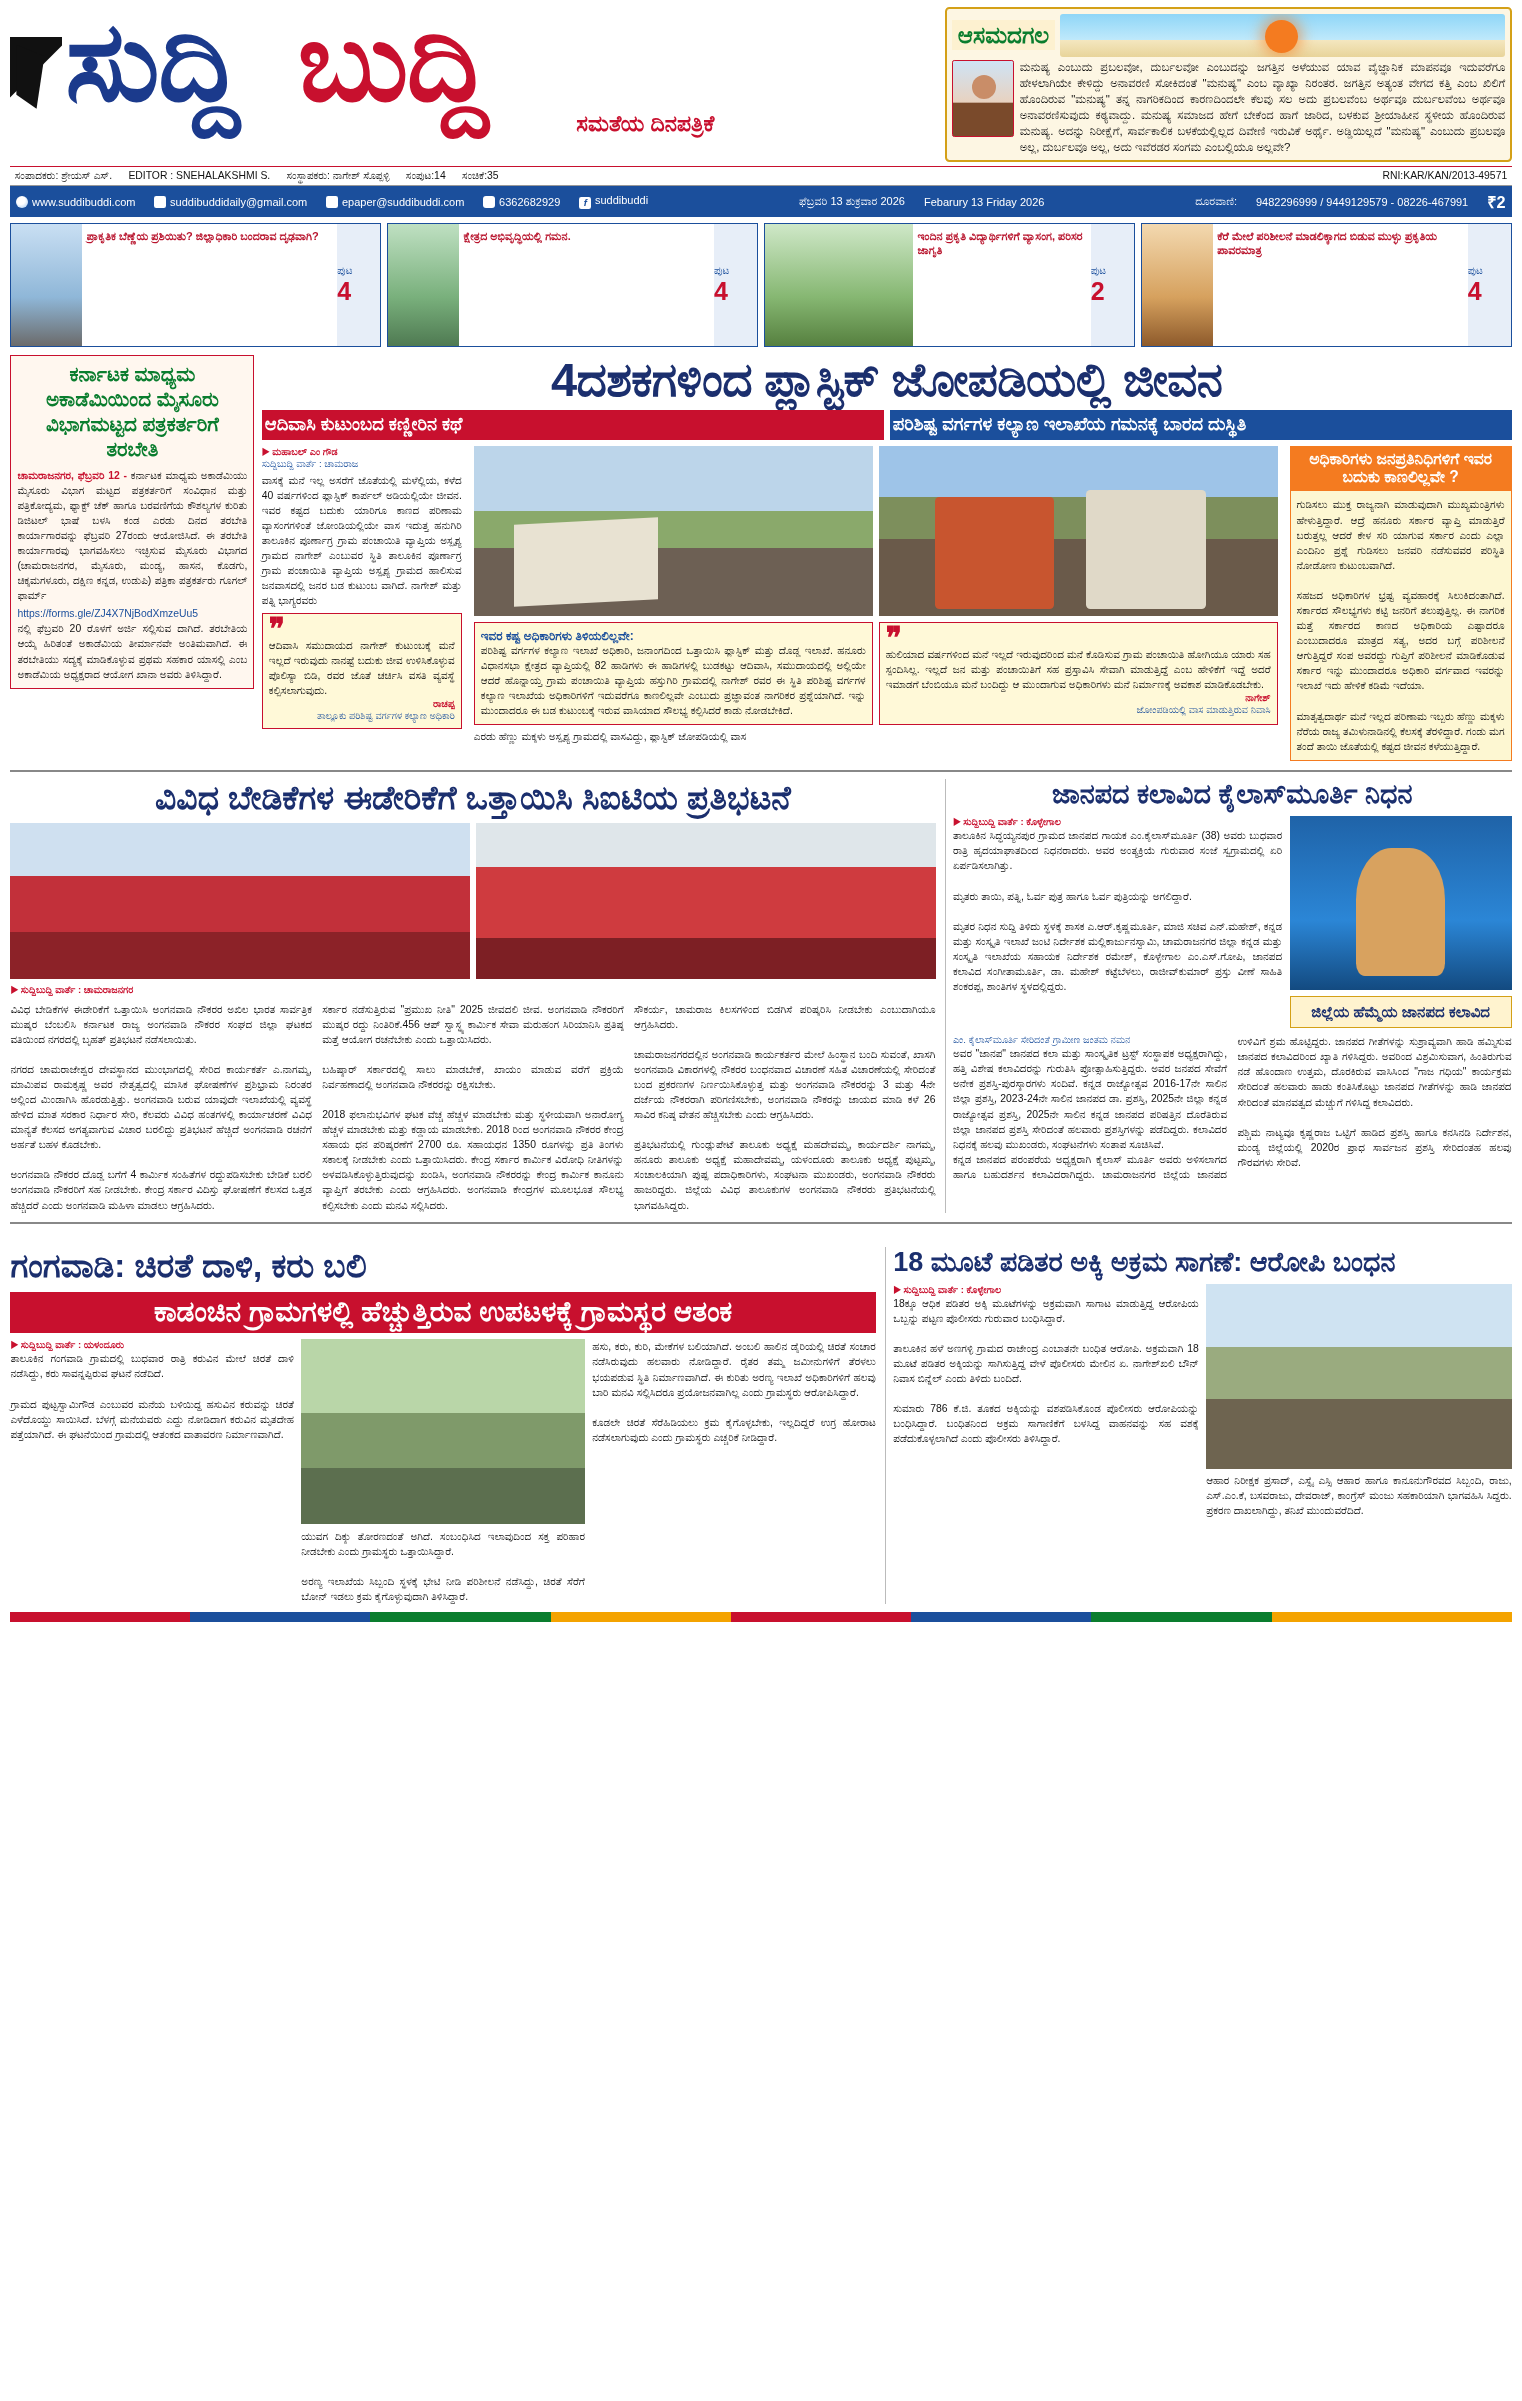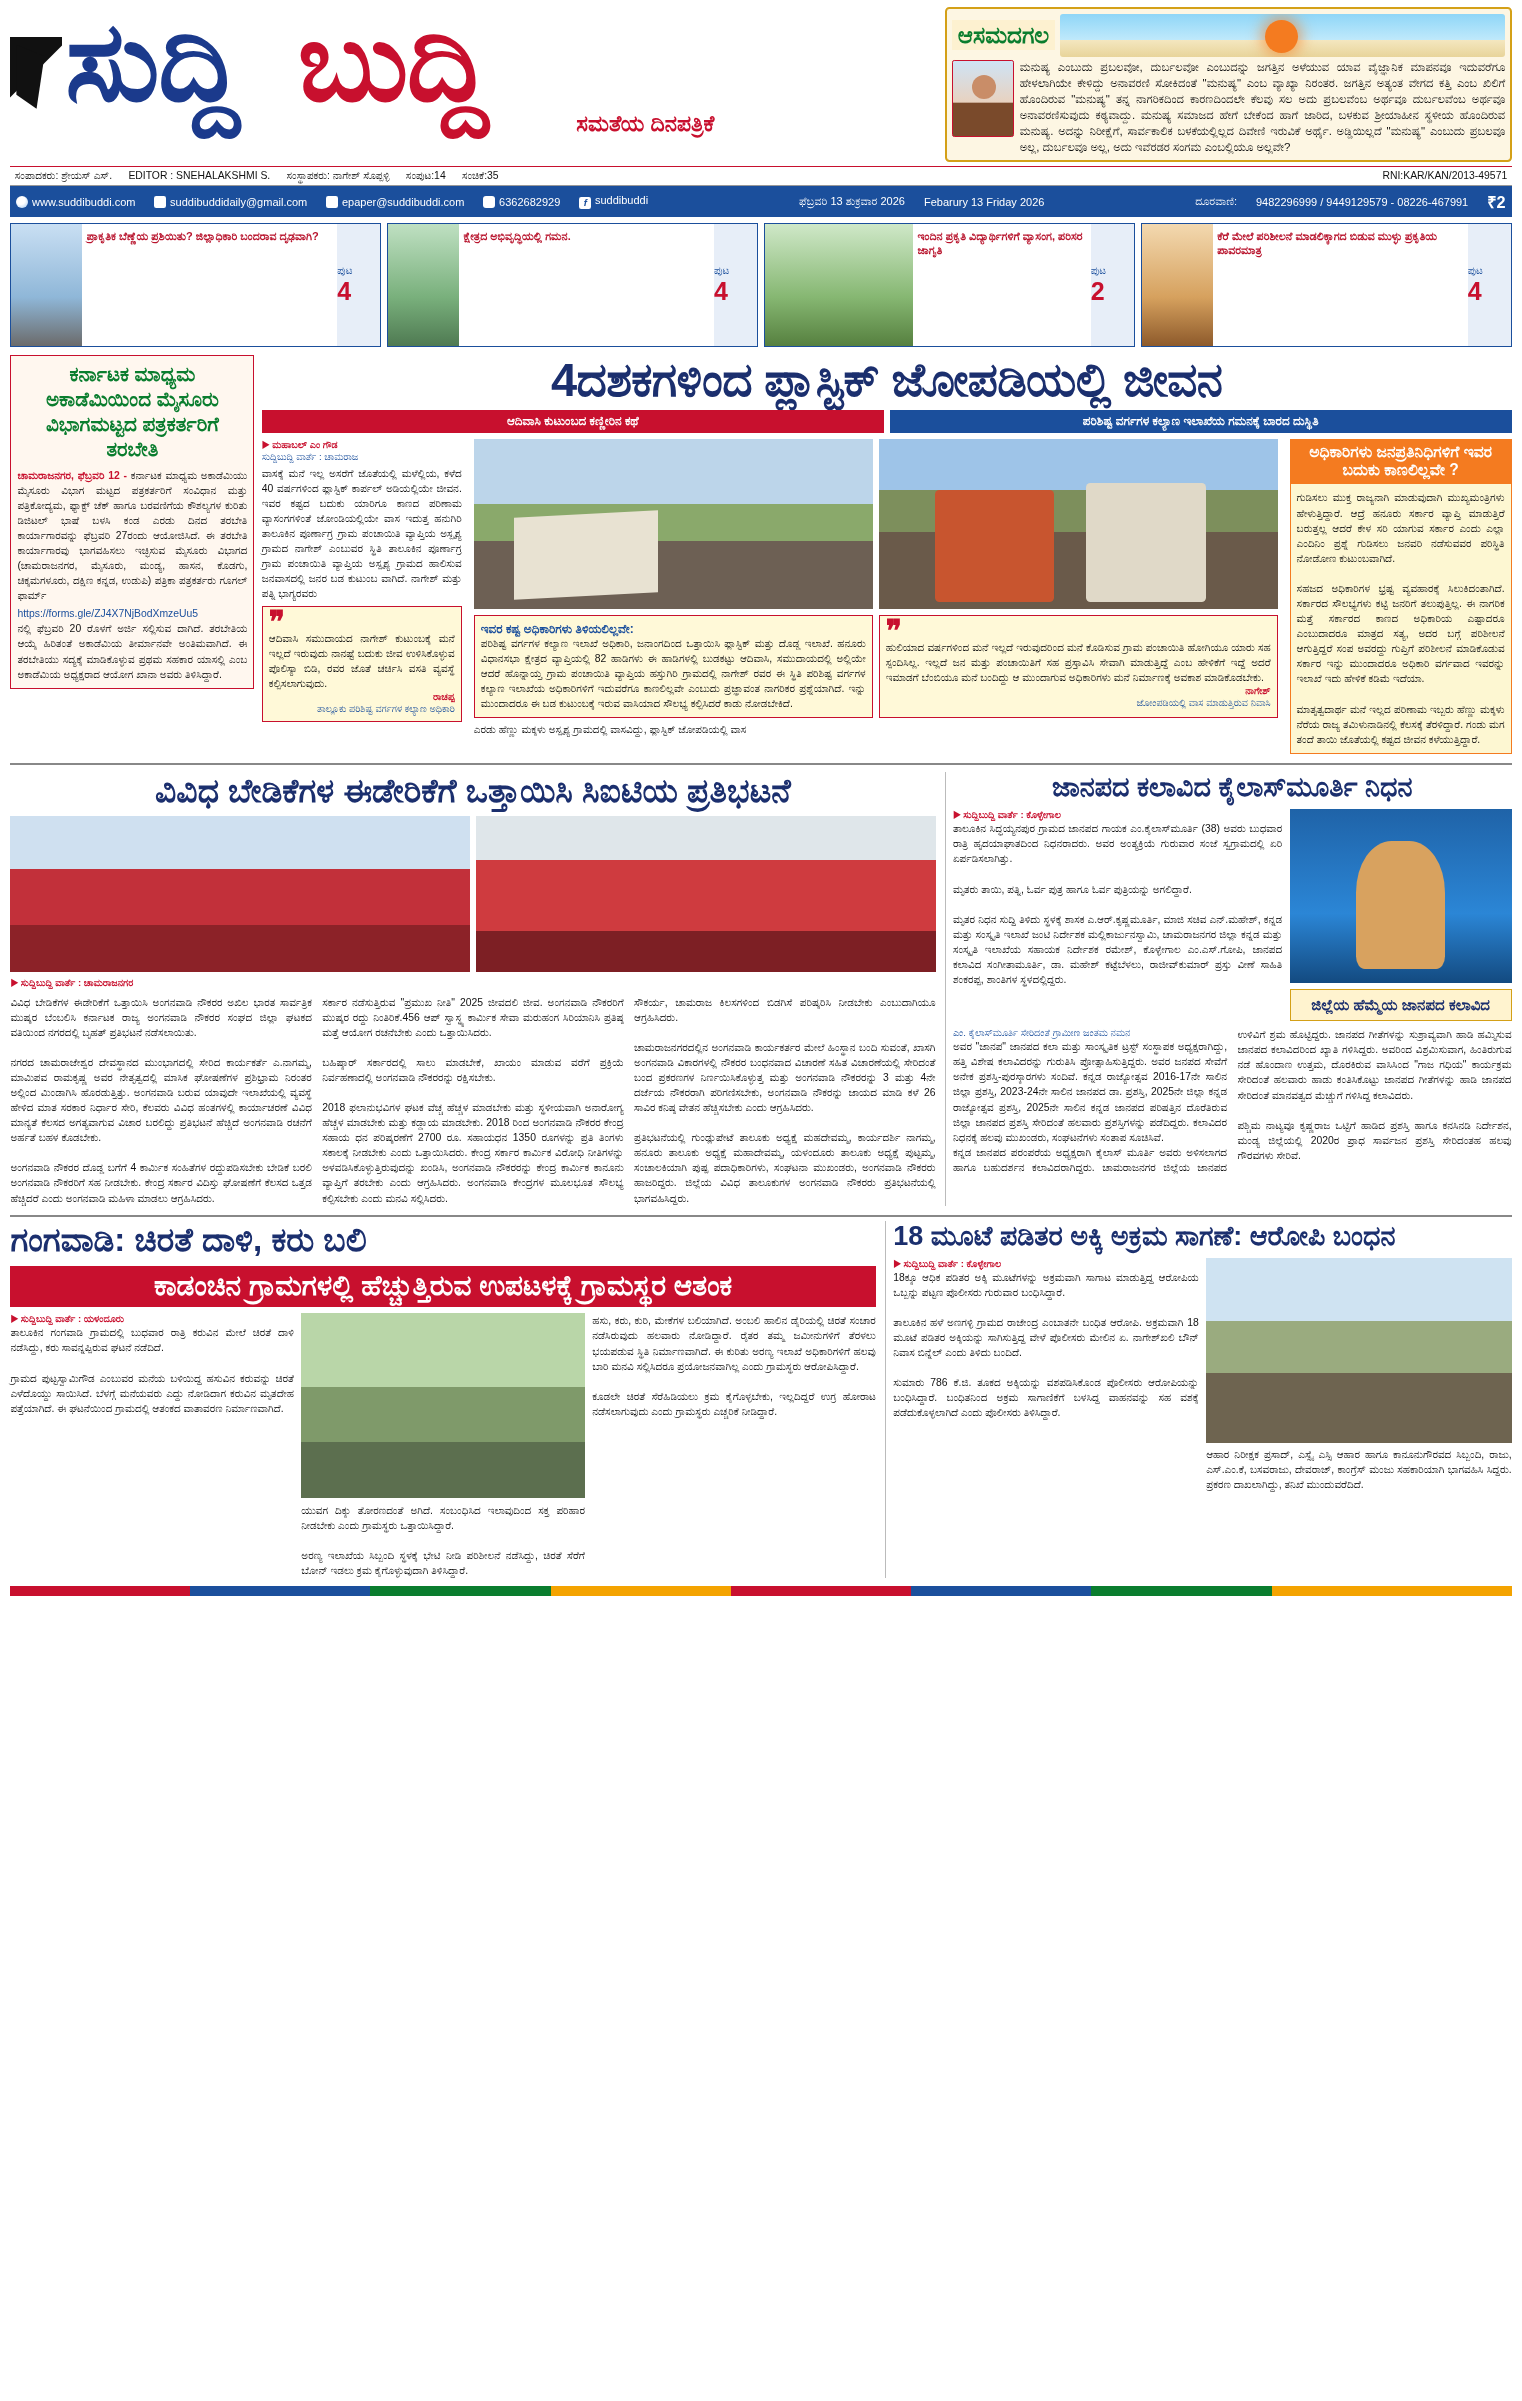--- a/index.html
+++ b/index.html
@@ -75,21 +75,21 @@
   .col-center { flex: 1 1 auto; }
 
   .boxed { border: 1.5px solid #c8102e; background:#fff7ef; padding:6px; }
   .hl-left-title { color:#0a7d2e; font-size: 20px; font-weight:bold; line-height:1.25; text-align:center; }
   .dateline { font-size:10.4px; color:#c8102e; font-weight:bold; }
   .body-text { font-size: 11px; line-height: 1.45; text-align: justify; color:#111; }
   .body-text.sm { font-size: 10.4px; }
 
   .headline { font-size: 47px; font-weight: bold; color:#1b2f6e; text-align:center; line-height:1.05; letter-spacing:-0.7px;}
   .subbar { display:flex; gap:6px; margin-top:6px; }
-  .subbar .sb { flex:1 1 0; color:#fff; font-weight:bold; font-size:12px; text-align:center; padding:4.4px 3px;}
+  .subbar .sb { flex:1 1 0; color:#fff; font-weight:bold; font-size:18px; text-align:left; padding:4.4px 3px;}
   .sb.red { background:#c8102e; }
   .sb.blue { background:#1b4f9c; }
 
   .story-grid { display:flex; gap:12px; margin-top:6px; }
   .sg-col { flex:1 1 0; }
   .photo { width:100%; background:#b9c9b2; }
   .ph1 { height: 170px; background: linear-gradient(#bcd5ea 0 38%, #8aa96b 38% 60%, #6d6054 60% 100%); position:relative;}
   .ph1:after{content:"";position:absolute;left:10%;top:44%;width:36%;height:48%;background:#e8e2d2;transform:skewY(-3deg);}
   .ph2 { height: 170px; background: linear-gradient(#9ec4e8 0 30%, #7d8f5c 30% 55%, #6a5a4a 55% 100%); position:relative;}
   .ph2:after{content:"";position:absolute;left:14%;top:30%;width:30%;height:66%;background:#c8552f;border-radius:4.4px;}
@@ -115,21 +115,21 @@
   .cols3 { column-count: 3; column-gap: 10.4px; margin-top:6px; }
   .cols2 { column-count: 2; column-gap: 10.4px; margin-top:6px; }
 
   .artist-photo { width:100%; height: 174px; background: linear-gradient(#1f63a8, #2b86d6 60%, #134a80);
      position:relative; }
   .artist-photo:after{content:"";position:absolute;left:30%;top:18%;width:40%;height:74%;background:#d8a25f;border-radius:40% 40% 10% 10%;}
   .gold-title { background:#fff3cf; border:1.5px solid #d4a017; text-align:center; font-size:15px; font-weight:bold;
      color:#1b2f6e; padding:6px; margin-top:6px; line-height:1.2;}
 
   
-  .sec3 { display:flex; gap:9px; margin-top:9px; border-top:2.2px double #888; padding-top:4px;}
+  .sec3 { display:flex; gap:9px; margin-top:9px; border-top:2.2px double #888; padding-top:23px;}
   .s3-left { flex: 1 1 58%; }
   .s3-right { flex: 1 1 42%; border-left:1.5px solid #bbb; padding-left:7.4px;}
   .red-band { background:#c8102e; color:#fff; font-weight:bold; font-size:28px; text-align:center; padding:4.4px; margin-top:7px;}
   .ph3 { height: 185px; background:linear-gradient(#b9d6a8 0 40%, #7f9a6a 40% 70%, #5c6f4f 70% 100%); }
   .ph4 { height: 185px; background:linear-gradient(#cfe3f2 0 34%, #9aab7f 34% 62%, #6e6450 62% 100%); }
 
   .footer-strip { height: 10.4px; margin-top:7.4px; background:
      linear-gradient(90deg,#c8102e 0 12%, #1b4f9c 12% 24%, #0a7d2e 24% 36%, #f4a300 36% 48%, #c8102e 48% 60%, #1b4f9c 60% 72%, #0a7d2e 72% 84%, #f4a300 84% 100%);}
   .caption { font-size:9.6px; color:#1b4f9c; }
   .byline { font-size:9.6px; color:#c8102e; font-weight:bold; }

